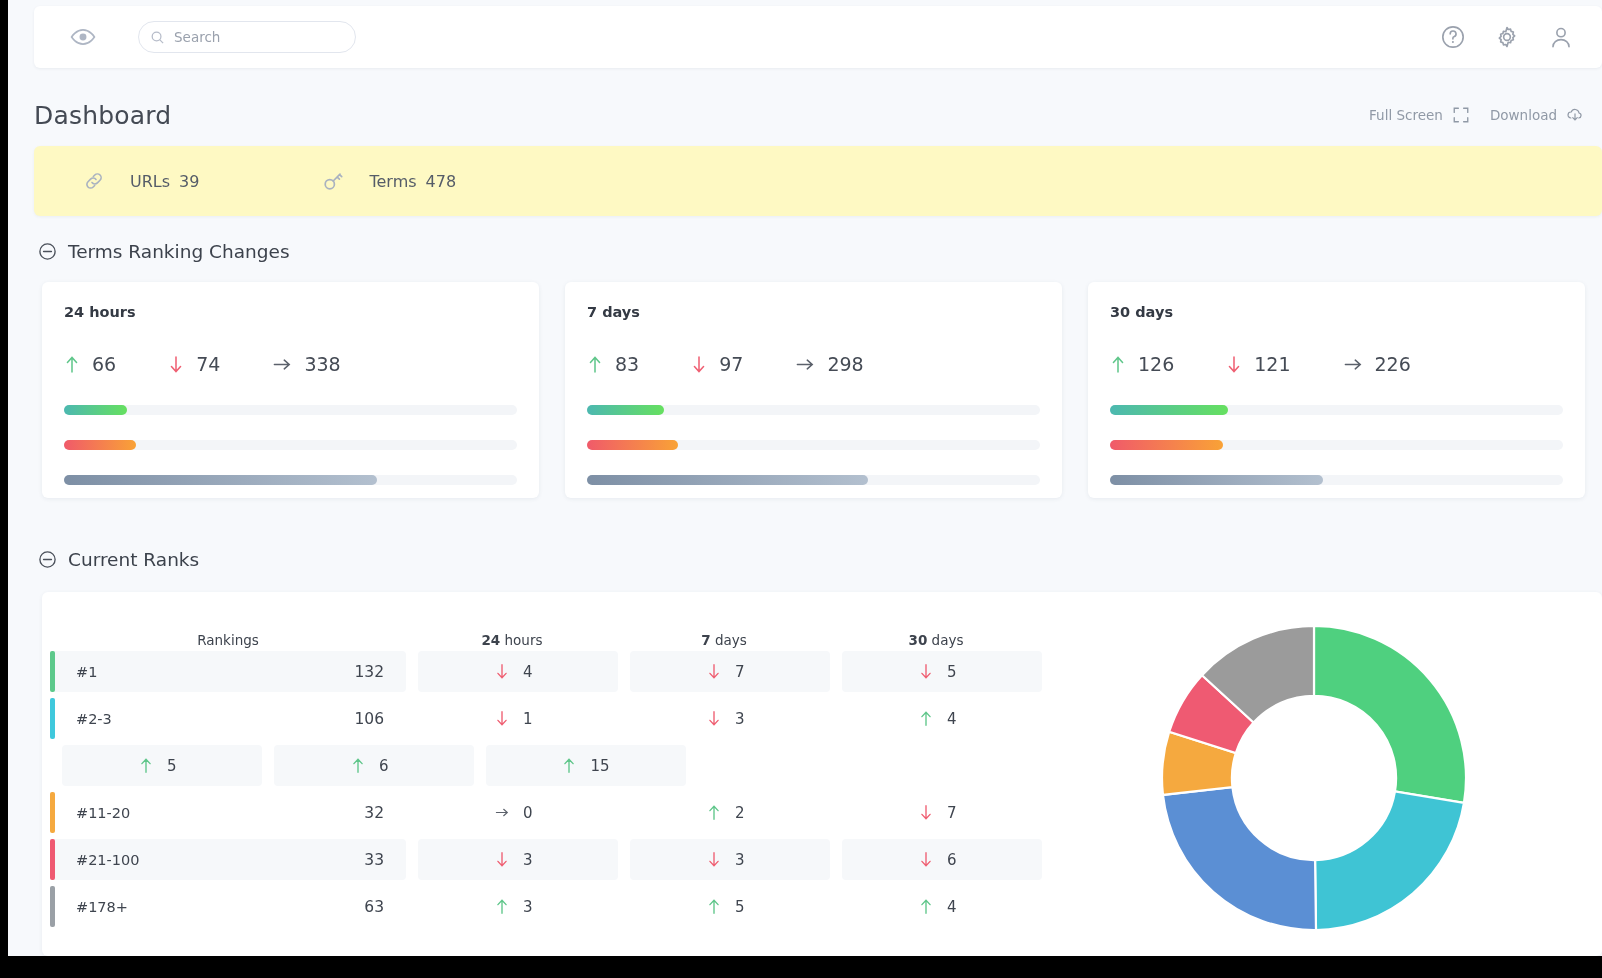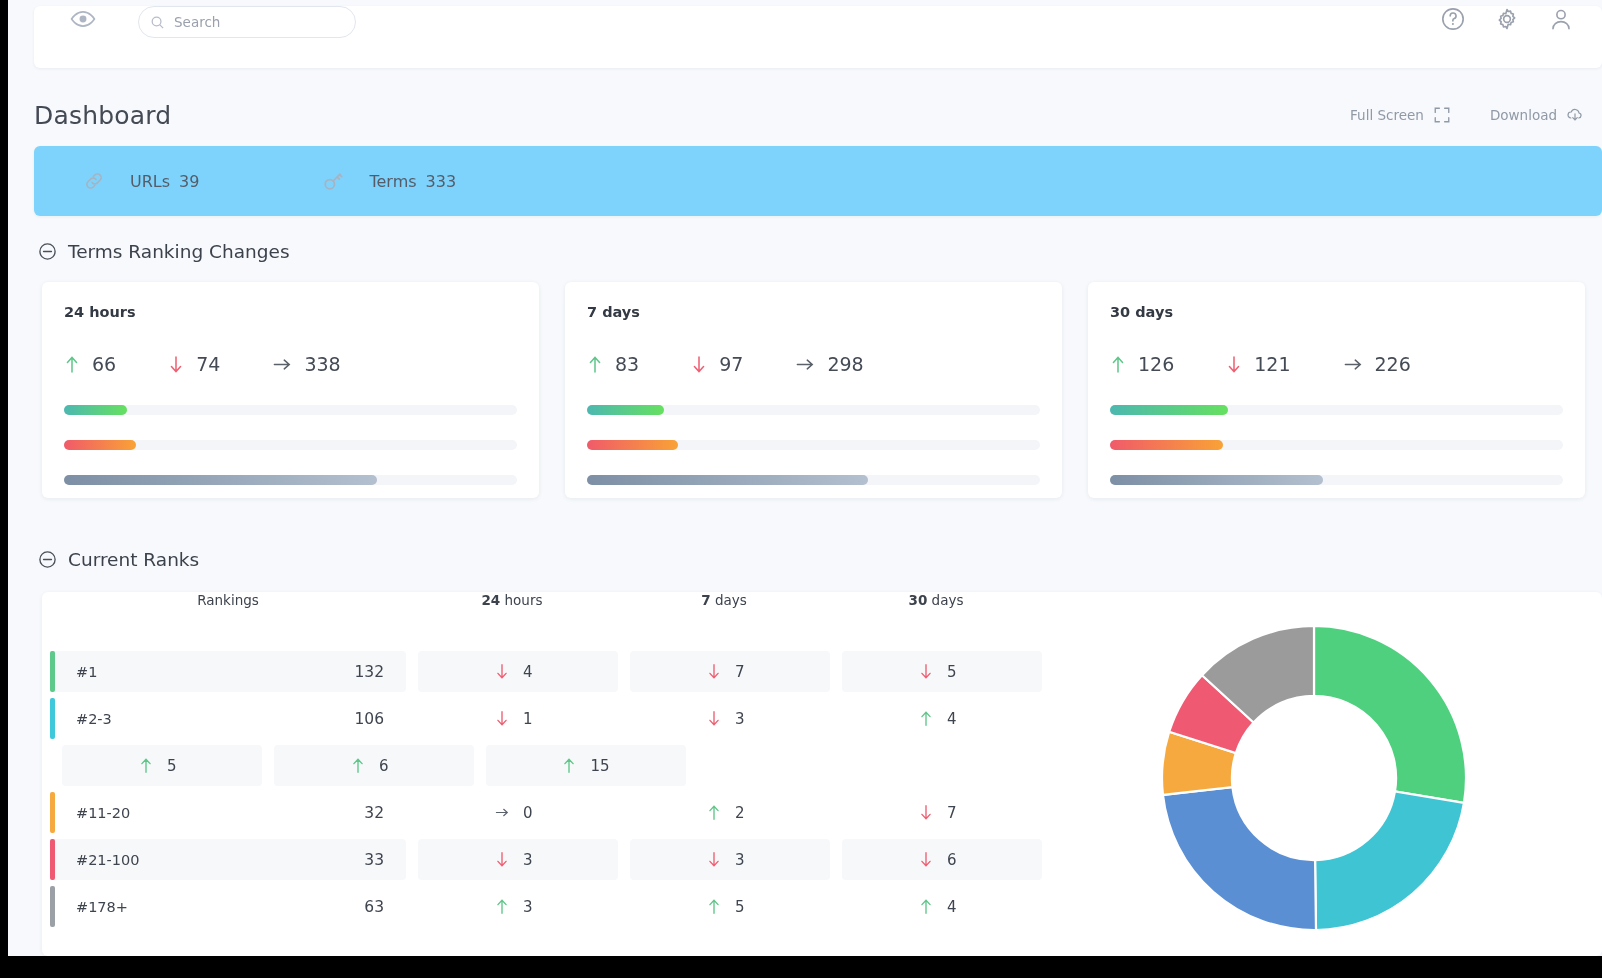--- a/index.html
+++ b/index.html
@@ -17,21 +17,21 @@
     overflow: hidden;
   }
 
   
   .topbar {
     position: absolute; left: 26px; top: 6px;
     width: 1568px; height: 62px;
     background: #ffffff;
     border-radius: 6px;
     box-shadow: 0 1px 3px rgba(40,60,90,.07);
-    display: flex; align-items: flex-start;
+    display: flex; align-items: center;
   }
   .eye-icon { margin-left: 36px; width: 26px; height: 26px; color: #aeb6c4; flex: 0 0 auto; }
   .search-box {
     margin-left: 42px;
     width: 218px; height: 32px;
     border: 1px solid #e2e6ee;
     border-radius: 16px;
     display: flex; align-items: center;
     background: #fff;
   }
@@ -44,28 +44,28 @@
   .search-input::placeholder { color: #9aa1ad; }
   .topbar-right { margin-left: auto; margin-right: 28px; display: flex; align-items: center; gap: 28px; }
   .topbar-right .tbi { width: 26px; height: 26px; color: #9aa1ad; }
 
   
   .title-row {
     position: absolute; left: 26px; top: 86px; width: 1568px; height: 58px;
     display: flex; align-items: center;
   }
   .page-title { font-size: 25px; color: #444a54; font-weight: 400; letter-spacing: .2px; }
-  .title-actions { margin-left: auto; display: flex; align-items: center; gap: 39px; margin-right: 18px; }
+  .title-actions { margin-left: auto; display: flex; align-items: center; gap: 20px; margin-right: 18px; }
   .action { display: flex; align-items: center; gap: 9px; color: #9099a6; font-size: 13.5px; cursor: pointer; }
   .action svg { width: 18px; height: 18px; }
 
   
   .stats {
     position: absolute; left: 26px; top: 146px; width: 1568px; height: 70px;
-    background: #7dd3fc; border-radius: 6px;
+    background: #fef9c3; border-radius: 6px;
     box-shadow: 0 1px 3px rgba(40,60,90,.06);
     display: flex; align-items: center;
   }
   .stat { display: flex; align-items: center; }
   .stat:first-child { margin-left: 48px; }
   .stat + .stat { margin-left: 122px; }
   .stat .sicon { width: 24px; height: 24px; color: #a9b2c0; }
   .stat .slabel { margin-left: 24px; font-size: 16px; color: #555c68; }
   .stat .sval { margin-left: 9px; font-size: 16px; color: #555c68; }
 
@@ -104,21 +104,21 @@
   .bf-gray  { background: linear-gradient(90deg,#7d8fa5,#b3c0cf); }
 
   
   .ranks-panel {
     position: absolute; left: 34px; top: 592px;
     width: 1560px; height: 364px;
     background: #fff; border-radius: 6px;
     box-shadow: 0 1px 4px rgba(40,60,90,.07);
   }
   .tbl { position: absolute; left: 8px; top: 0; width: 1040px; }
-  .thead { display: flex; height: 56px; align-items: flex-start; }
+  .thead { display: flex; height: 56px; align-items: flex-end; }
   .th { font-size: 13.5px; color: #3d434d; text-align: center; }
   .th b { font-weight: bold; }
   .th-rank  { width: 356px; }
   .th-col   { width: 212px; }
   .trow { display: flex; align-items: center; height: 47px; }
   .rank-cell {
     width: 356px; height: 41px; display: flex; align-items: center;
     border-radius: 4px; position: relative; padding: 0 22px 0 26px;
   }
   .rank-cell.alt { background: #f6f8fa; }
@@ -210,21 +210,21 @@
       <span class="sval">39</span>
     </div>
     <div class="stat">
       <span class="sicon">
         <svg viewBox="0 0 24 24" fill="none" stroke="currentColor" stroke-width="1.7" stroke-linecap="round">
           <circle cx="8.8" cy="15.2" r="4.6"></circle>
           <path d="M12.2 12L19 5.2M16.2 8l2.2 2.2M18.6 5.6l2.1 2.1"></path>
         </svg>
       </span>
       <span class="slabel">Terms</span>
-      <span class="sval">333</span>
+      <span class="sval">478</span>
     </div>
   </div>
 
   <div class="section-head" style="top:241px;">
     <span class="minus">
       <svg viewBox="0 0 24 24" fill="none" stroke="currentColor" stroke-width="1.7">
         <circle cx="12" cy="12" r="9.6"></circle>
           <path d="M7 12h10" stroke-linecap="round"></path>
       </svg>
     </span>

